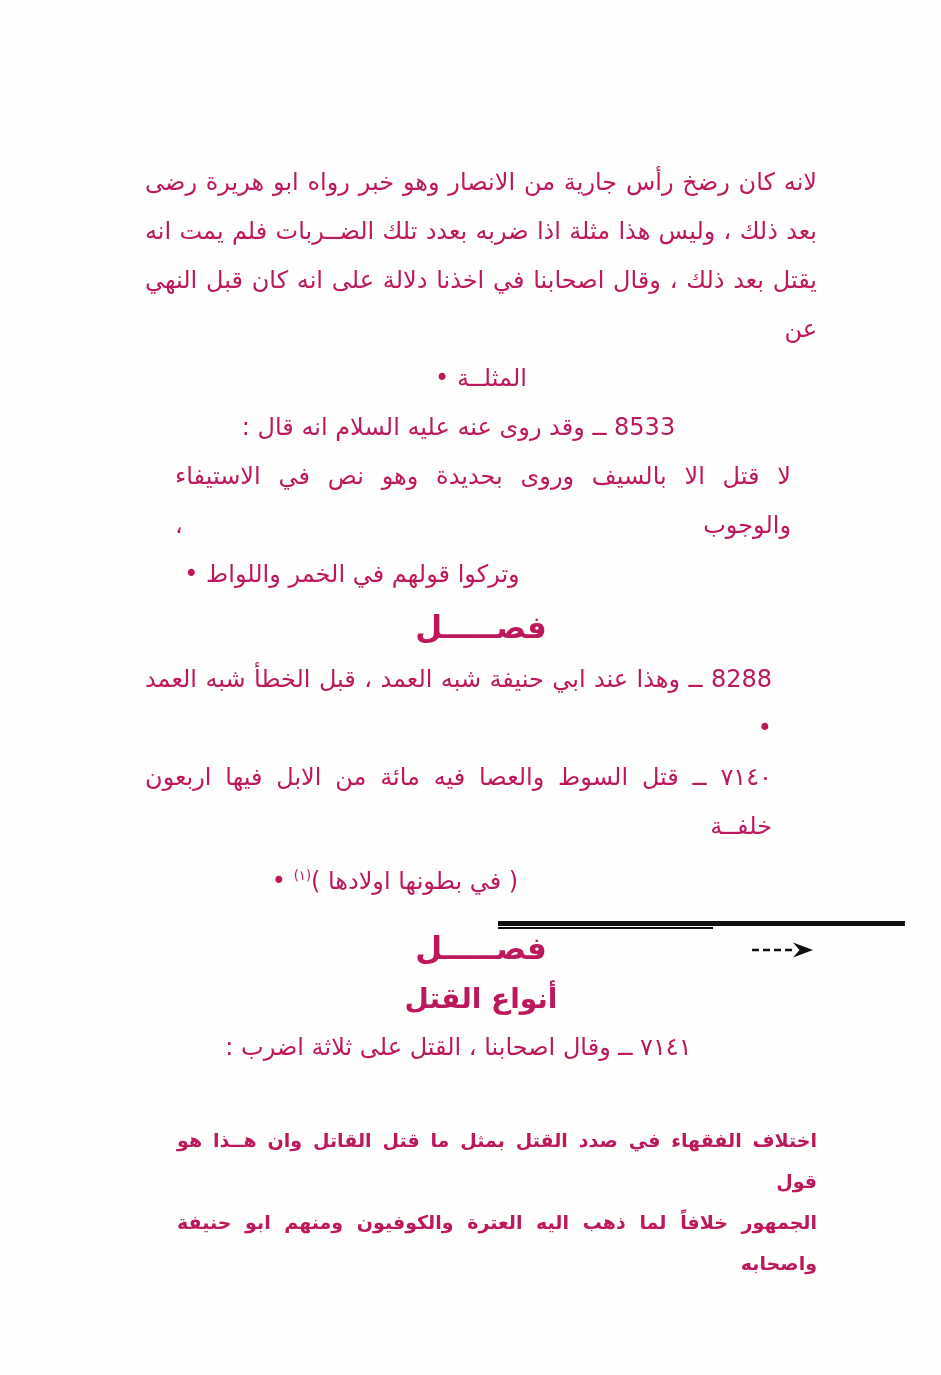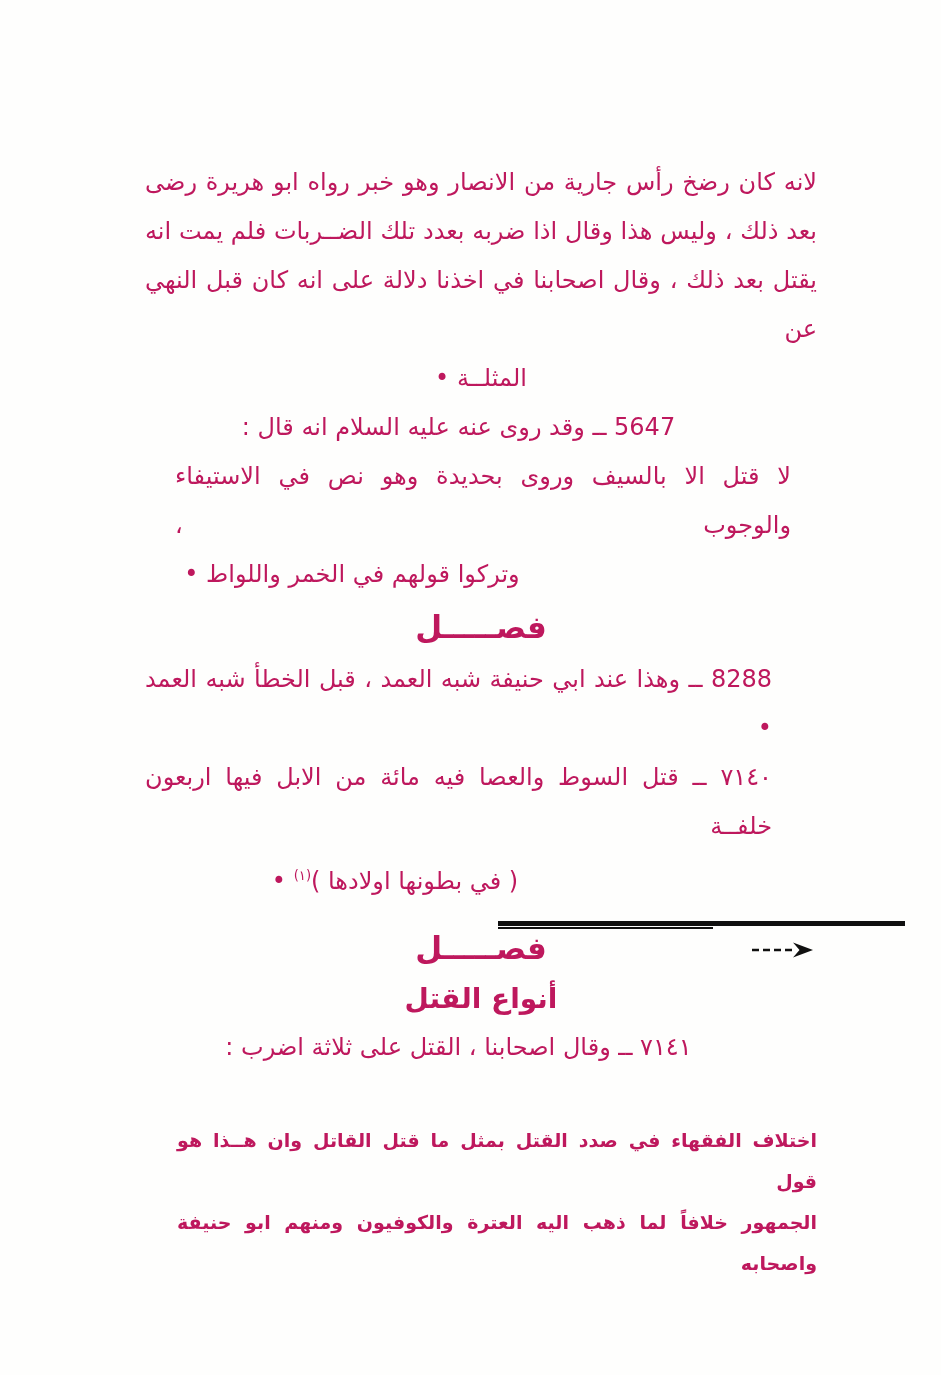--- a/index.html
+++ b/index.html
@@ -30,26 +30,26 @@
 </style>
 </head>
 <body>
 
 <div class="page">
 
   <div class="text-block">
 
     <div class="para-intro">
       <div class="ml j">لانه كان رضخ رأس جارية من الانصار وهو خبر رواه ابو هريرة رضى</div>
-      <div class="ml j">بعد ذلك ، وليس هذا وقال اذا ضربه بعدد تلك الضــربات فلم يمت انه</div>
+      <div class="ml j">بعد ذلك ، وليس هذا مثلة اذا ضربه بعدد تلك الضــربات فلم يمت انه</div>
       <div class="ml j">يقتل بعد ذلك ، وقال اصحابنا في اخذنا دلالة على انه كان قبل النهي عن</div>
       <div class="ml r">المثلــة •</div>
     </div>
 
-    <div class="ml r ind-45">5647 ــ وقد روى عنه عليه السلام انه قال :</div>
+    <div class="ml r ind-45">8533 ــ وقد روى عنه عليه السلام انه قال :</div>
 
     <div>
       <div class="ml j quote-l1">لا قتل الا بالسيف وروى بحديدة وهو نص في الاستيفاء والوجوب ،</div>
       <div class="ml r quote-l2">وتركوا قولهم في الخمر واللواط •</div>
     </div>
 
     <div class="heading">فصـــــل</div>
 
     <div class="ml j ind-45">8288 ــ وهذا عند ابي حنيفة شبه العمد ، قبل الخطأ شبه العمد •</div>
 

